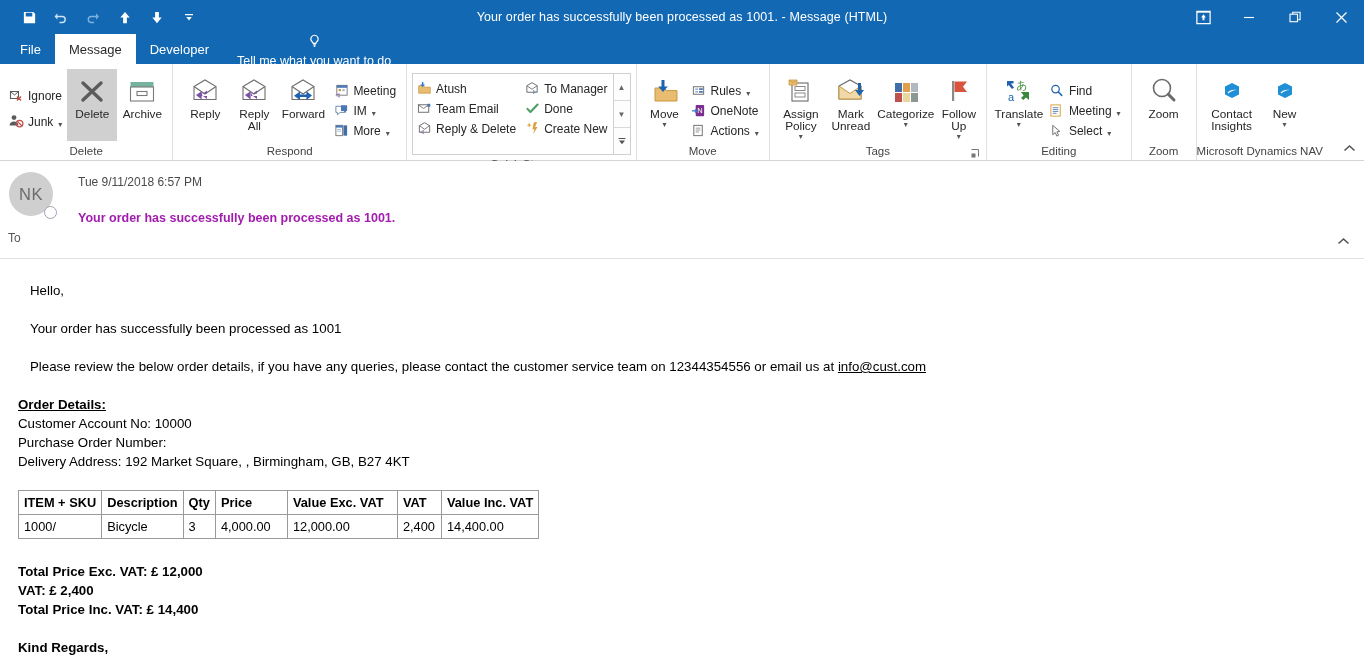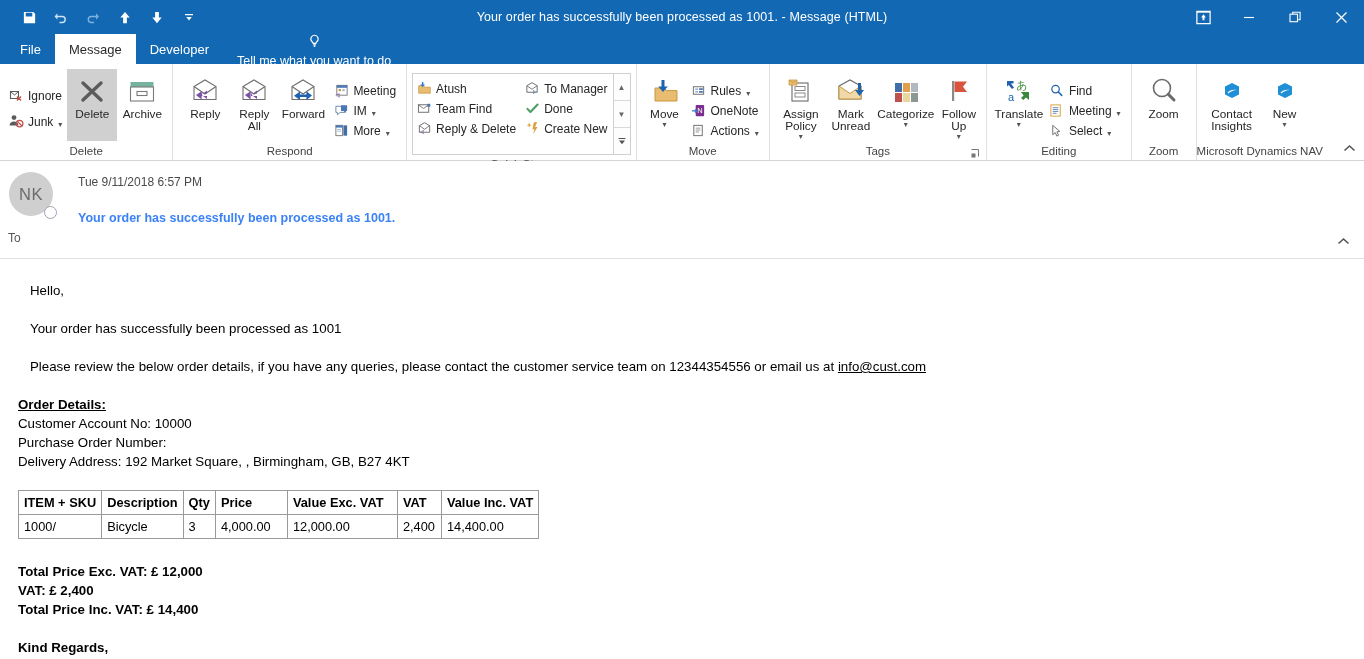--- a/index.html
+++ b/index.html
@@ -209,21 +209,21 @@
     border: 1.5px solid #9aa5b1;
   }
   #msg-date {
     position: absolute;
     left: 78px; top: 14px;
     font-size: 12px; color: #4a4a4a;
   }
   #msg-subject {
     position: absolute;
     left: 78px; top: 50px;
-    font-size: 12.5px; color: #3b82f6;
+    font-size: 12.5px; color: #a21caf;
     font-weight: bold;
   }
   #to-row {
     position: absolute;
     left: 8px; top: 70px;
     font-size: 12px; color: #555;
   }
   #hdr-expand {
     position: absolute;
     right: 8px; bottom: 6px;
@@ -491,21 +491,21 @@
               <span>Atush</span>
             </div>
             <div class="small-item">
               <span class="ico">
                 <svg width="15" height="15" viewBox="0 0 16 16">
                     <rect x="1.5" y="4" width="11" height="8" fill="#fff" stroke="#6a6a6a" stroke-width="1"></rect>
                     <path fill="none" stroke="#6a6a6a" stroke-width=".9" d="m1.5 4 5.5 4 5.5-4"></path>
                     <rect x="11" y="3" width="3.2" height="3.2" fill="#4a78b5"></rect>
                   </svg>
               </span>
-              <span>Team Find</span>
+              <span>Team Email</span>
             </div>
             <div class="small-item">
               <span class="ico">
                 <svg width="15" height="15" viewBox="0 0 16 16">
                     <path fill="#fff" stroke="#6a6a6a" stroke-width="1" d="M2.5 5 8 1.8 13.5 5v7h-11z"></path>
                     <path fill="none" stroke="#6a6a6a" stroke-width=".9" d="m2.5 5 5.5 3.8L13.5 5"></path>
                     <path fill="#7b4ea8" d="M7.2 9.6v1.5H4.6v1.3h2.6v1.5L3.3 11.8z"></path>
                   </svg>
               </span>
               <span>Reply &amp; Delete</span>

